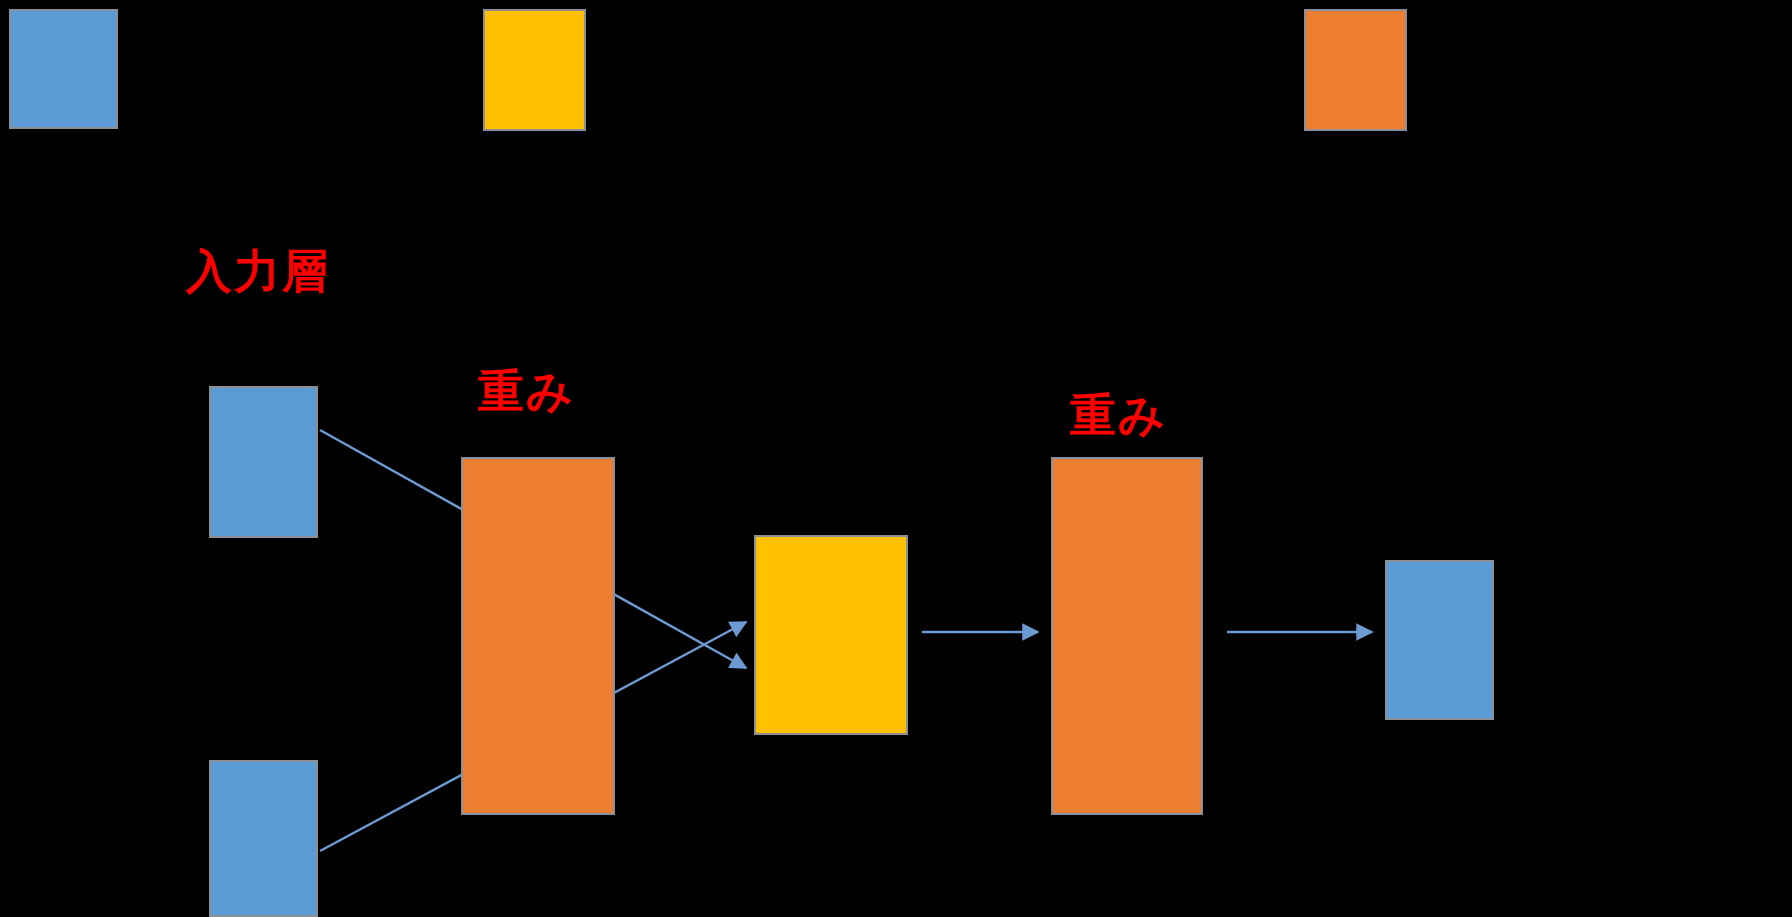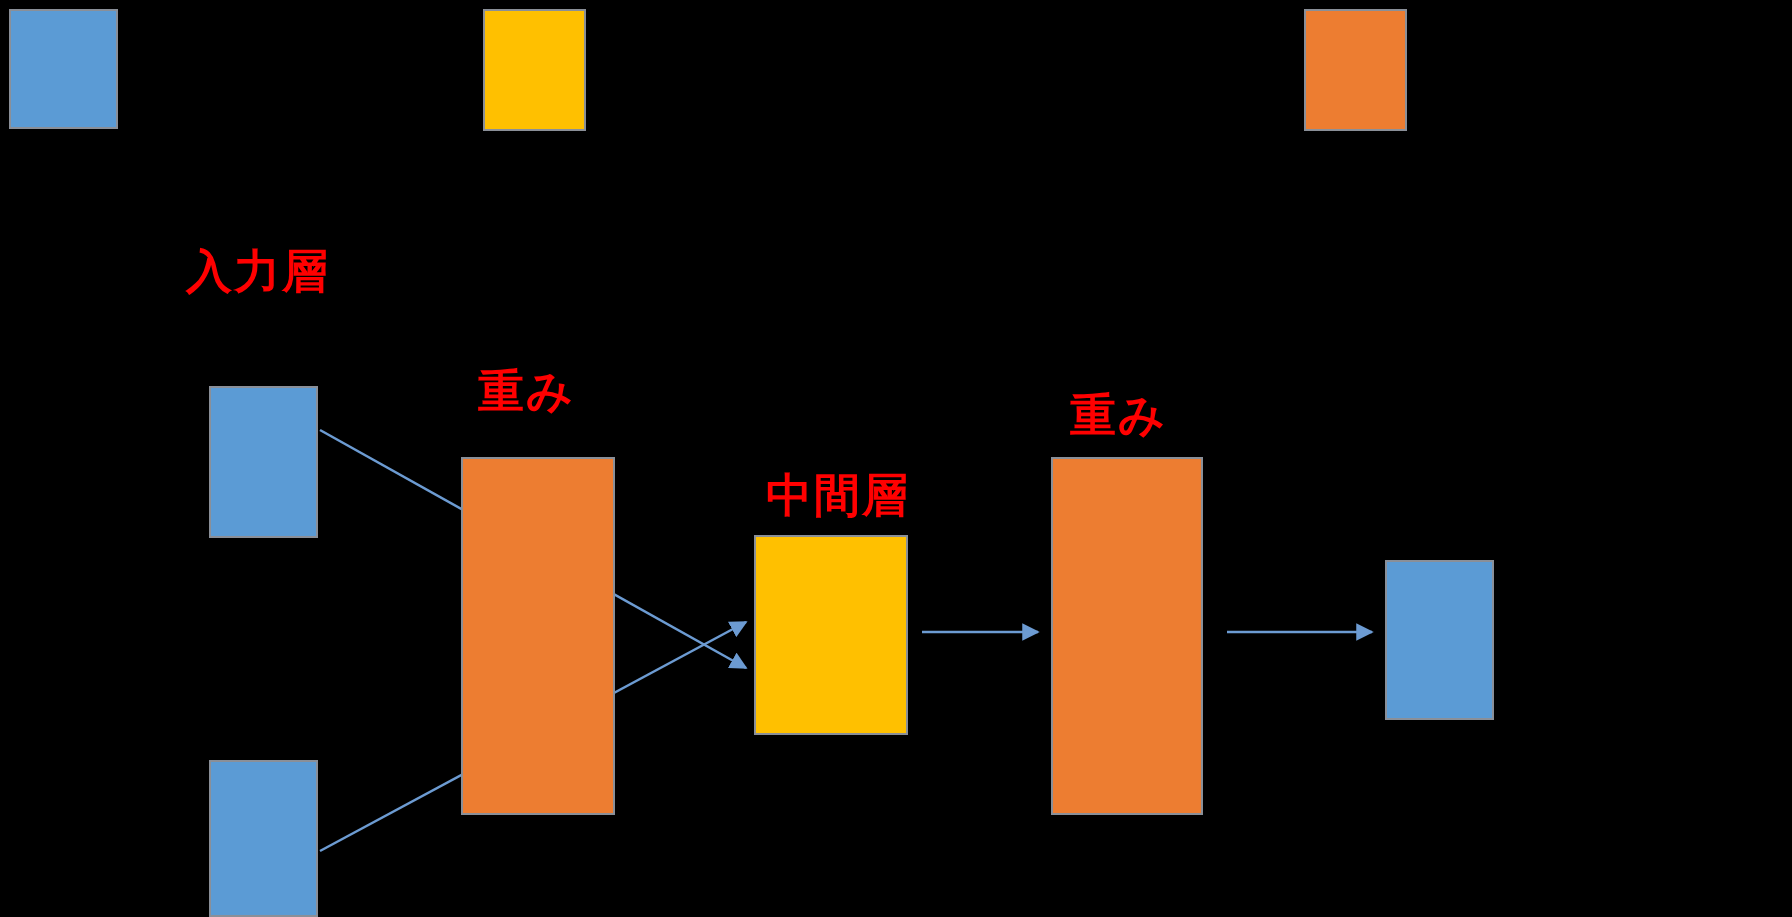--- a/index.html
+++ b/index.html
@@ -64,21 +64,20 @@
 <body>
 
 <div class="canvas">
 
   <div class="node blue legend-blue"></div>
   <div class="node yellow legend-yellow"></div>
   <div class="node orange legend-orange"></div>
 
   <div class="label lbl-input">入力層</div>
   <div class="label lbl-w1">重み</div>
-  <div class="label lbl-hidden">中間層</div>
   <div class="label lbl-w2">重み</div>
 
   <svg class="connectors" width="1792" height="917" viewBox="0 0 1792 917">
     <defs>
       <marker id="arrow" viewBox="0 0 10 10" refX="9" refY="5" markerWidth="7" markerHeight="7" orient="auto-start-reverse">
         <path class="arrowhead" d="M0,0 L10,5 L0,10 z" fill="#6C9BD2"></path>
       </marker>
     </defs>
     <line class="connector" x1="320" y1="430" x2="746" y2="668" marker-end="url(#arrow)"></line>
     <line class="connector" x1="320" y1="851" x2="746" y2="622" marker-end="url(#arrow)"></line>

